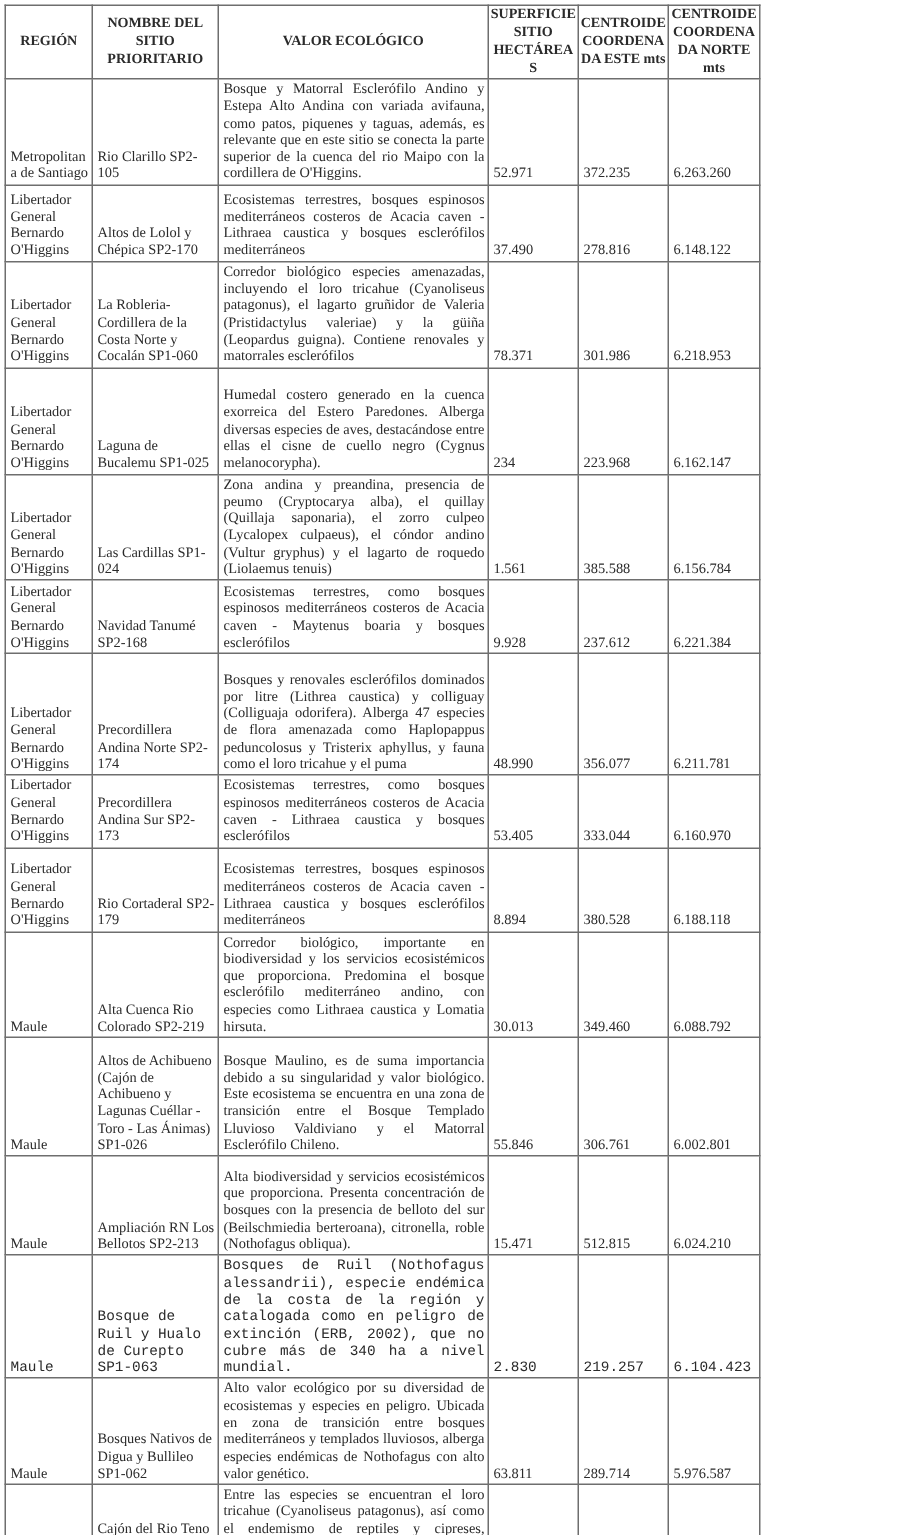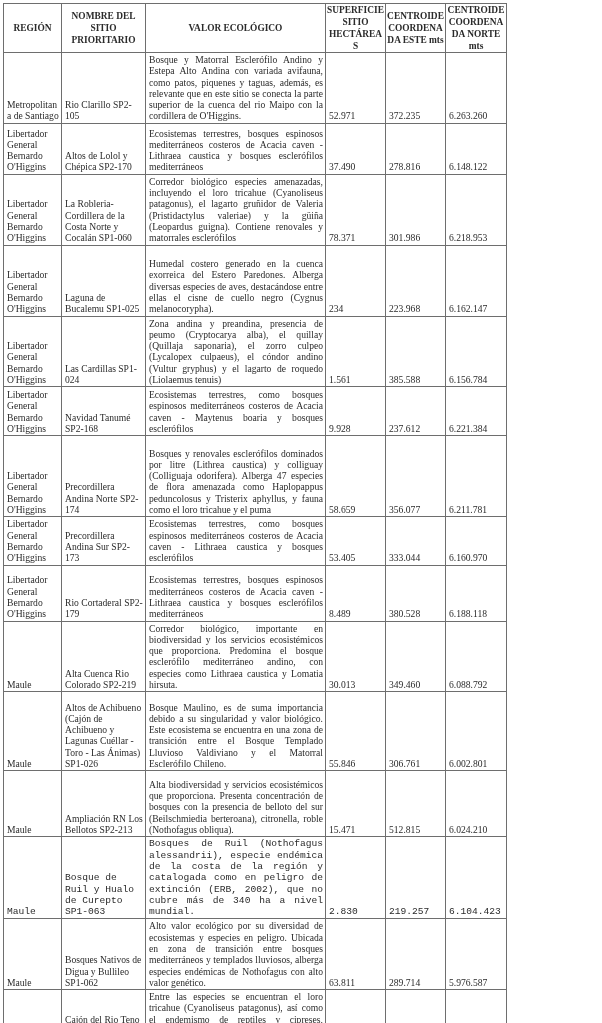--- a/index.html
+++ b/index.html
@@ -124,37 +124,37 @@
         <td class="name">Navidad Tanumé SP2-168</td>
         <td class="value">Ecosistemas terrestres, como bosques espinosos mediterráneos costeros de Acacia caven - Maytenus boaria y bosques esclerófilos</td>
         <td class="num">9.928</td>
         <td class="num">237.612</td>
         <td class="num">6.221.384</td>
       </tr>
       <tr class="r6">
         <td class="region">Libertador General Bernardo O'Higgins</td>
         <td class="name">Precordillera Andina Norte SP2-174</td>
         <td class="value">Bosques y renovales esclerófilos dominados por litre (Lithrea caustica) y colliguay (Colliguaja odorifera). Alberga 47 especies de flora amenazada como Haplopappus peduncolosus y Tristerix aphyllus, y fauna como el loro tricahue y el puma</td>
-        <td class="num">58.659</td>
+        <td class="num">48.990</td>
         <td class="num">356.077</td>
         <td class="num">6.211.781</td>
       </tr>
       <tr class="r7">
         <td class="region">Libertador General Bernardo O'Higgins</td>
         <td class="name">Precordillera Andina Sur SP2-173</td>
         <td class="value">Ecosistemas terrestres, como bosques espinosos mediterráneos costeros de Acacia caven - Lithraea caustica y bosques esclerófilos</td>
         <td class="num">53.405</td>
         <td class="num">333.044</td>
         <td class="num">6.160.970</td>
       </tr>
       <tr class="r8">
         <td class="region">Libertador General Bernardo O'Higgins</td>
         <td class="name">Rio Cortaderal SP2-179</td>
         <td class="value">Ecosistemas terrestres, bosques espinosos mediterráneos costeros de Acacia caven - Lithraea caustica y bosques esclerófilos mediterráneos</td>
-        <td class="num">8.489</td>
+        <td class="num">8.894</td>
         <td class="num">380.528</td>
         <td class="num">6.188.118</td>
       </tr>
       <tr class="r9">
         <td class="region">Maule</td>
         <td class="name">Alta Cuenca Rio Colorado SP2-219</td>
         <td class="value">Corredor biológico, importante en biodiversidad y los servicios ecosistémicos que proporciona. Predomina el bosque esclerófilo mediterráneo andino, con especies como Lithraea caustica y Lomatia hirsuta.</td>
         <td class="num">30.013</td>
         <td class="num">349.460</td>
         <td class="num">6.088.792</td>

